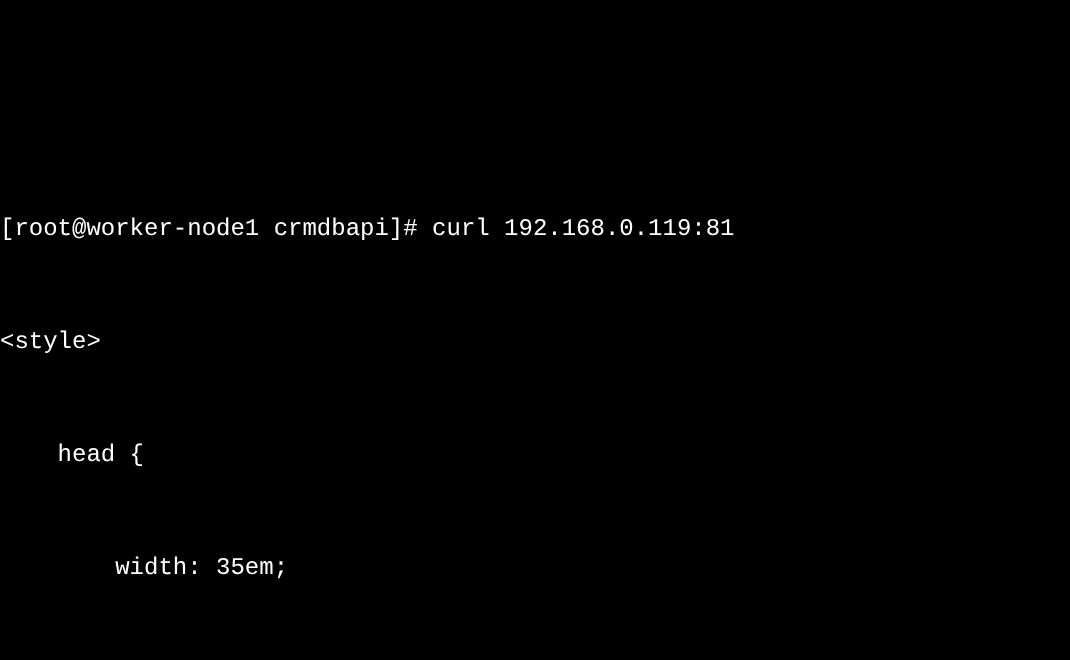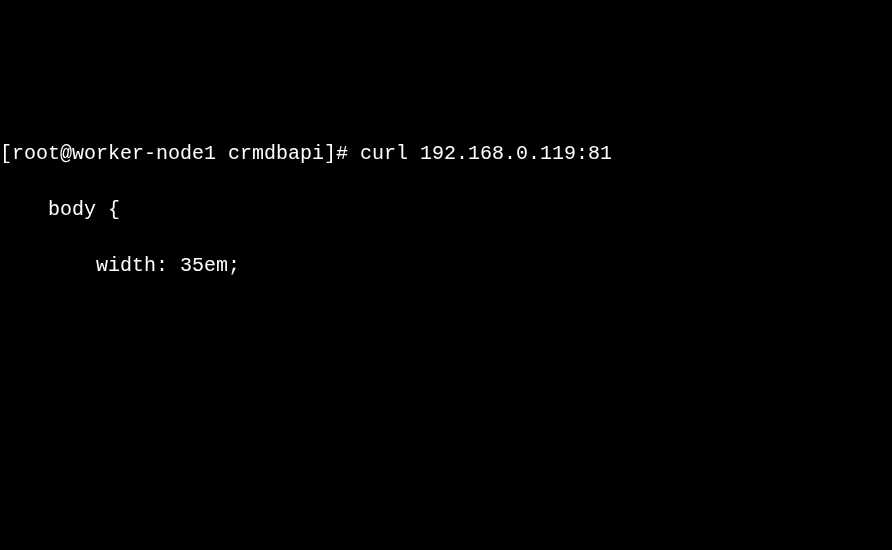--- a/index.html
+++ b/index.html
@@ -17,30 +17,32 @@
       width: 892px;
       height: 550px;
       overflow: hidden;
       white-space: pre;
     }
     .terminal {
       padding: 0;
     }
     .line {
       white-space: pre;
+      margin-top: 38px;
     }
   </style>
 </head>
 <body>
 
 
 
 <div class="terminal">
 <div class="line">[root@worker-node1 crmdbapi]# curl 192.168.0.119:81</div>
-<div class="line">    body {</div>
+<div class="line">&lt;style&gt;</div>
+<div class="line">    head {</div>
 <div class="line">        width: 35em;</div>
 
 
 
 
 
 
 
 
 

